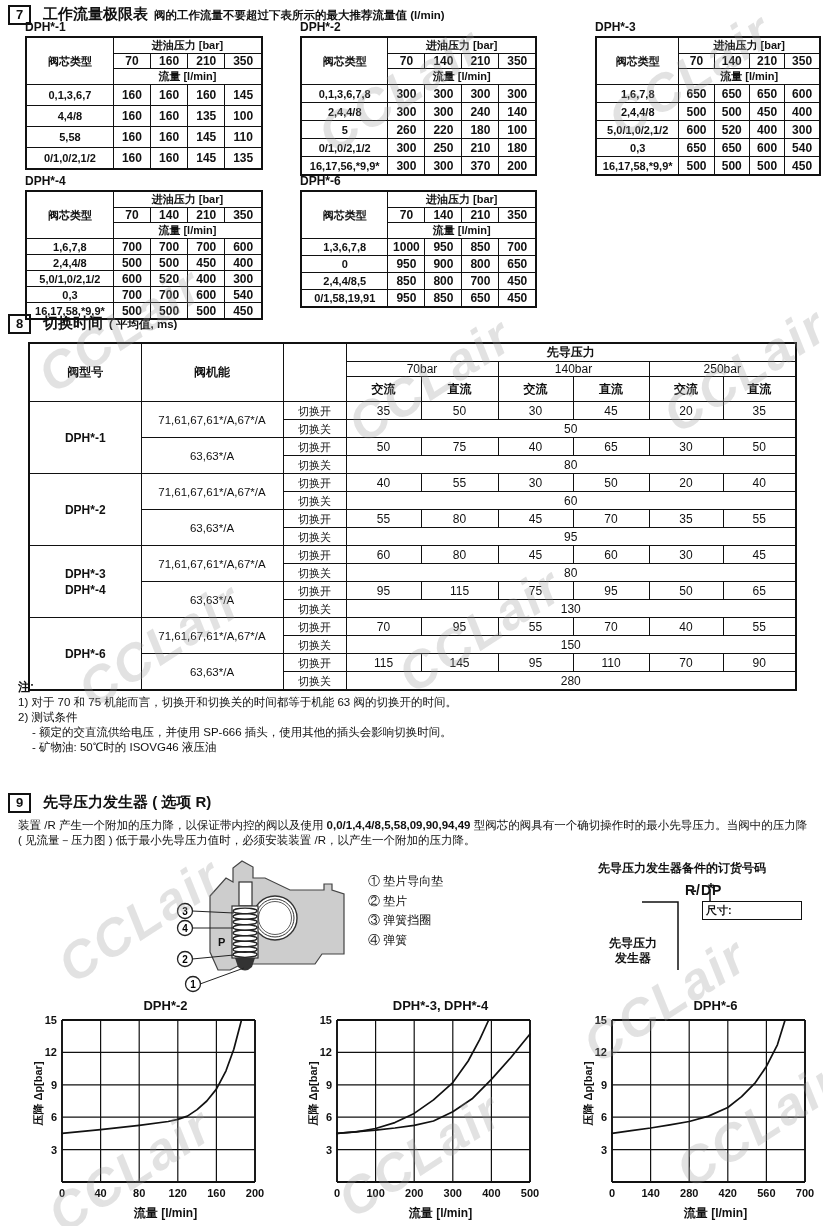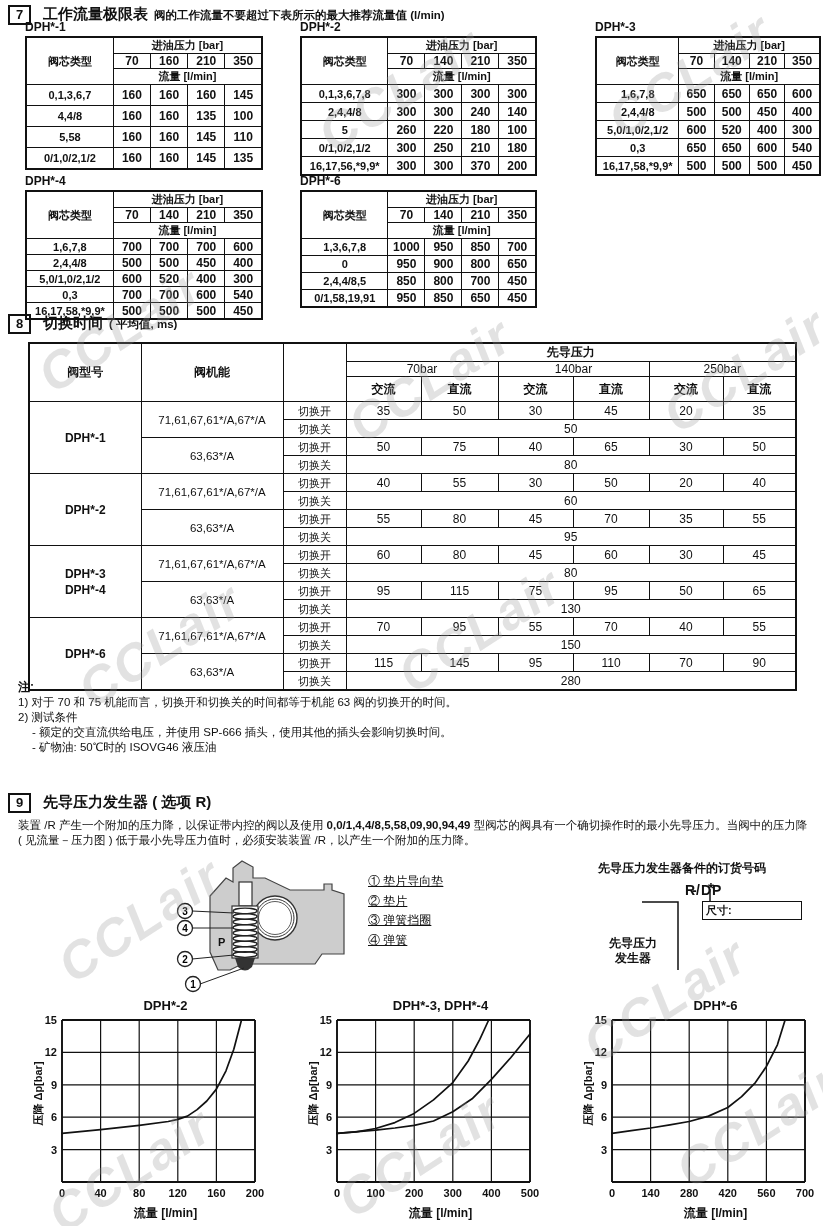--- a/index.html
+++ b/index.html
@@ -35,21 +35,21 @@
   .s8 td.sw{font-size:11px;}
   
   #notes{position:absolute;left:18px;top:680px;z-index:2;font-size:11.5px;line-height:15px;}
   #notes .nlabel{font-weight:bold;font-size:12px;}
   .note-line.ind1{padding-left:14px;}
   
   #s9-para{position:absolute;left:18px;top:818px;width:792px;z-index:2;
            font-size:11.5px;line-height:15px;}
   #s9-para b{font-weight:bold;}
   
-  #legend{position:absolute;left:368px;top:872px;z-index:2;font-size:12px;line-height:19.5px;text-decoration:underline;}
+  #legend{position:absolute;left:368px;top:872px;z-index:2;font-size:12px;line-height:19.5px;}
   
   .ord-title{position:absolute;left:598px;top:860px;font-size:12px;font-weight:bold;z-index:2;}
   .ord-code{position:absolute;left:645px;top:882px;font-size:14px;font-weight:bold;z-index:2;letter-spacing:1px;padding-left:40px;}
   .ord-dash{position:absolute;left:692px;top:882px;font-size:14px;font-weight:bold;z-index:2;}
   .ord-star{position:absolute;left:708px;top:879px;font-size:15px;font-weight:bold;z-index:2;}
   .ord-left{position:absolute;left:600px;top:936px;width:66px;text-align:center;
             font-size:12px;font-weight:bold;line-height:15px;z-index:2;}
   .ord-box{position:absolute;left:702px;top:901px;width:92px;border:1.5px solid #111;
            padding:2px 3px;font-size:11px;font-weight:bold;line-height:12.5px;z-index:2;background:#fff;}
   

